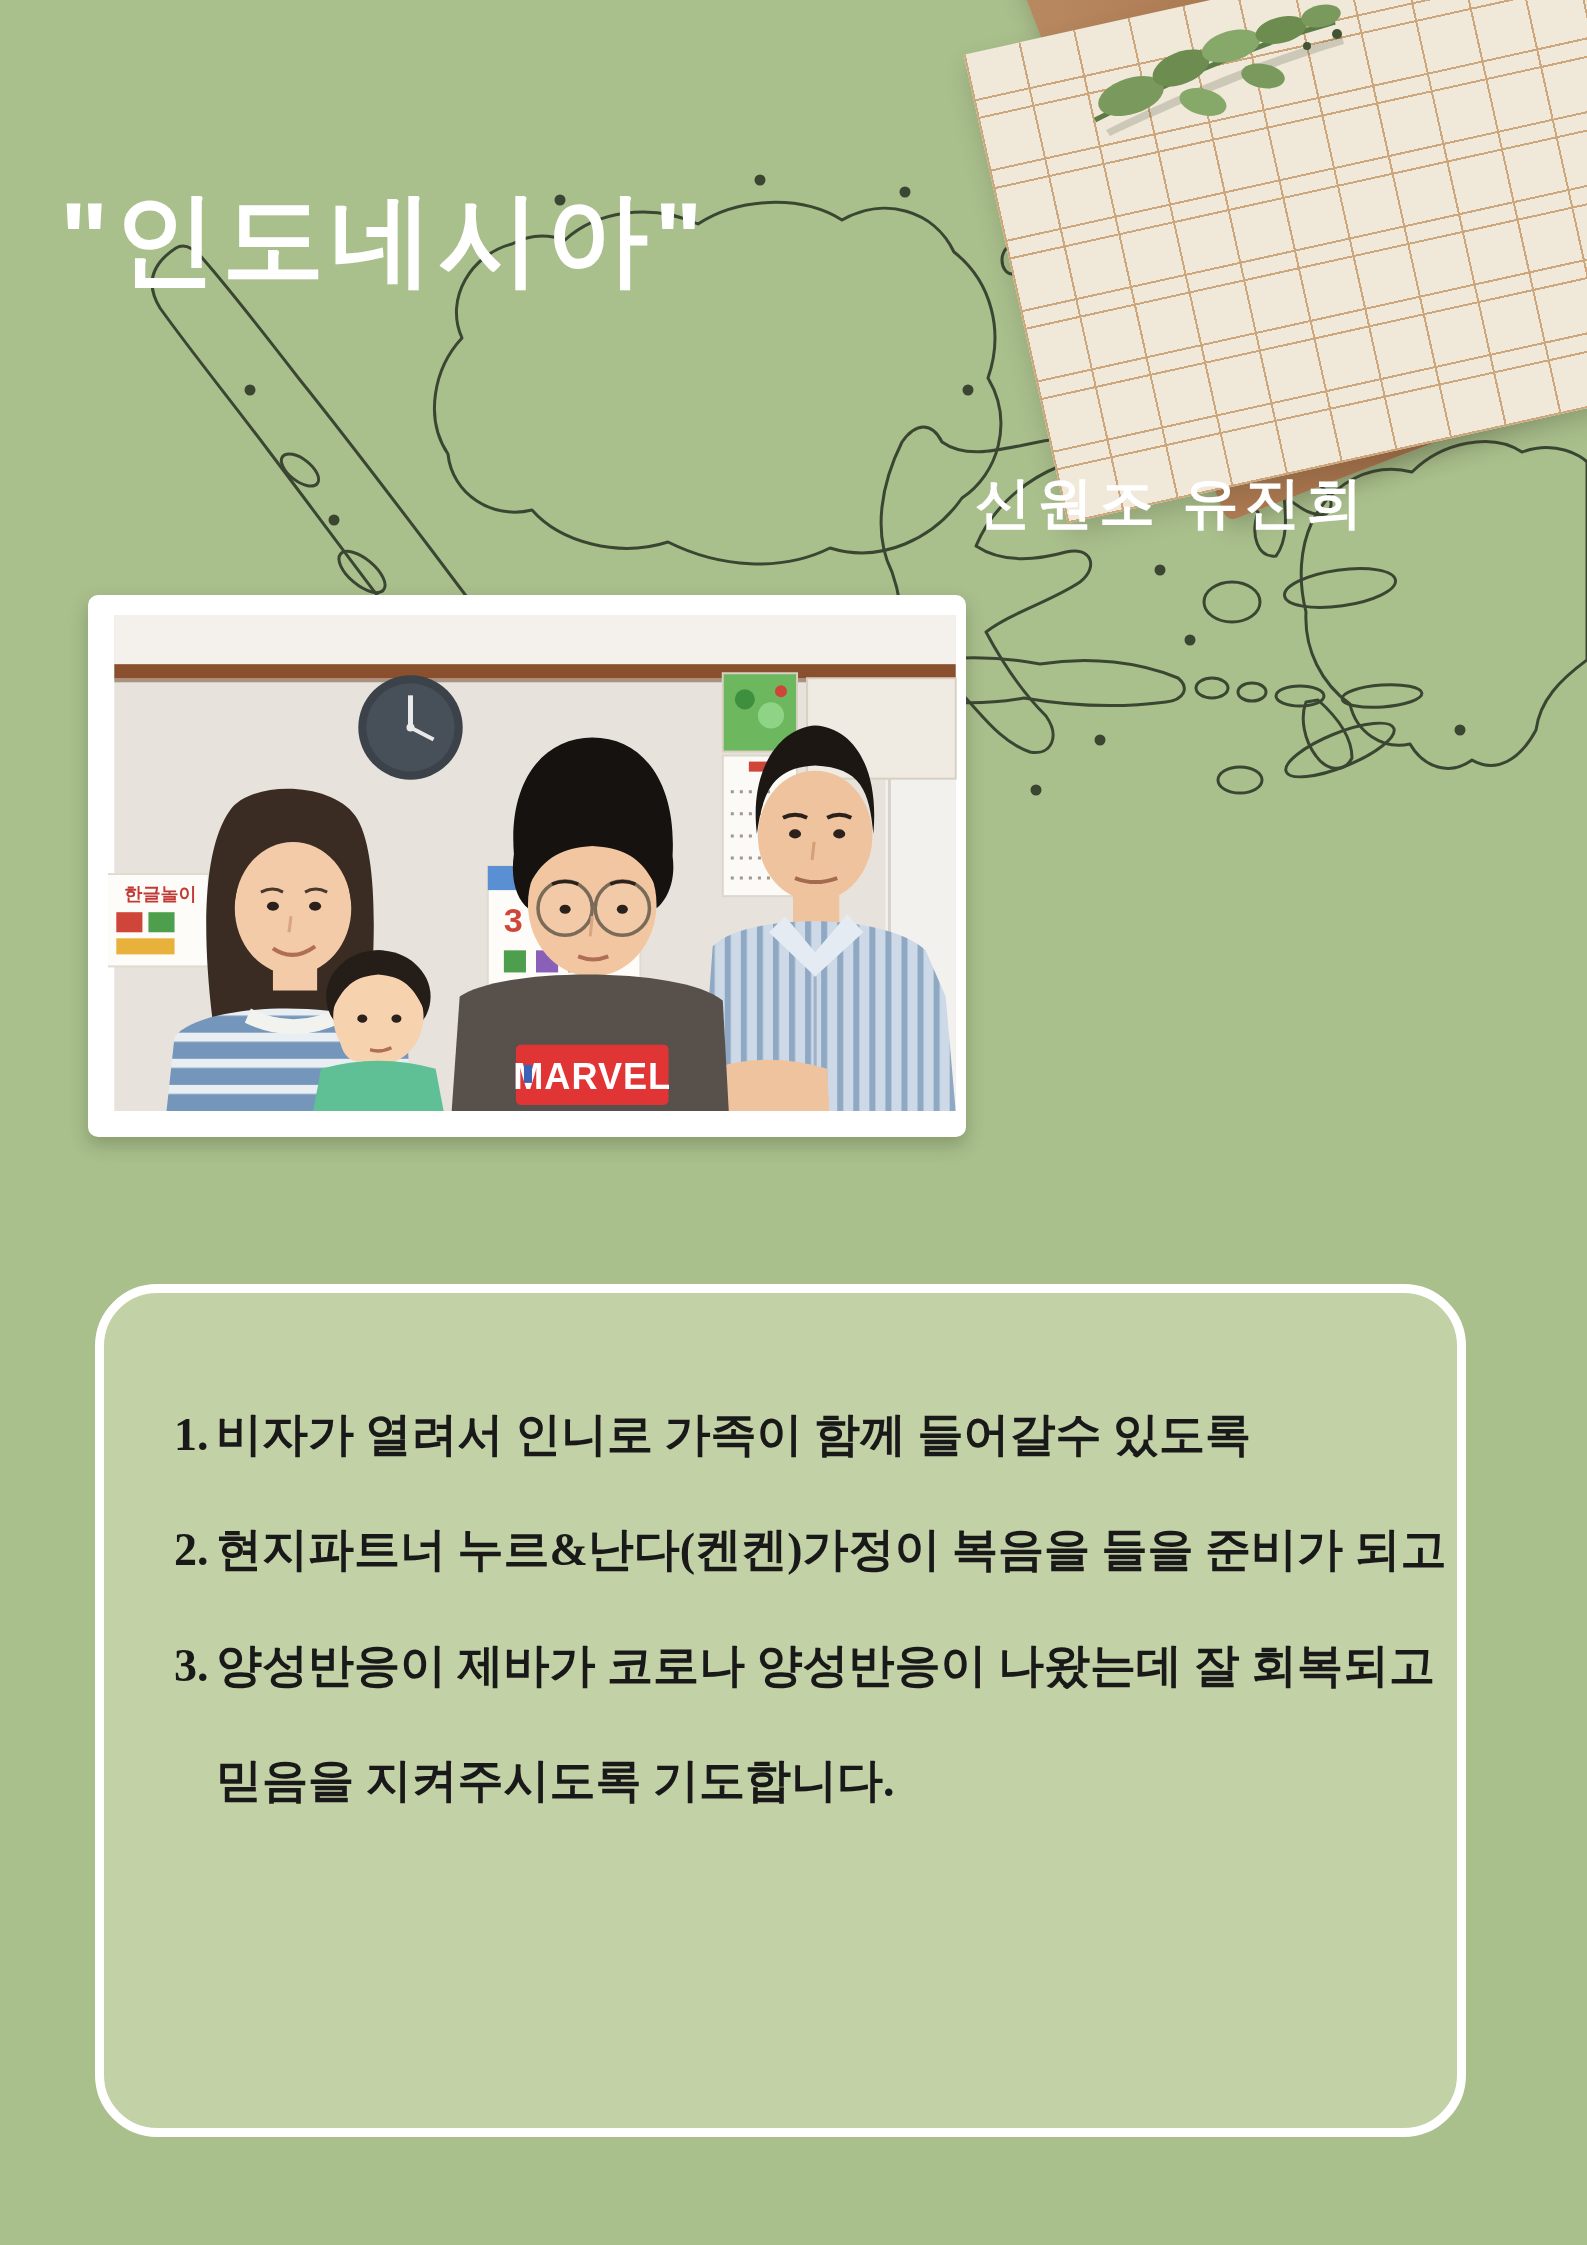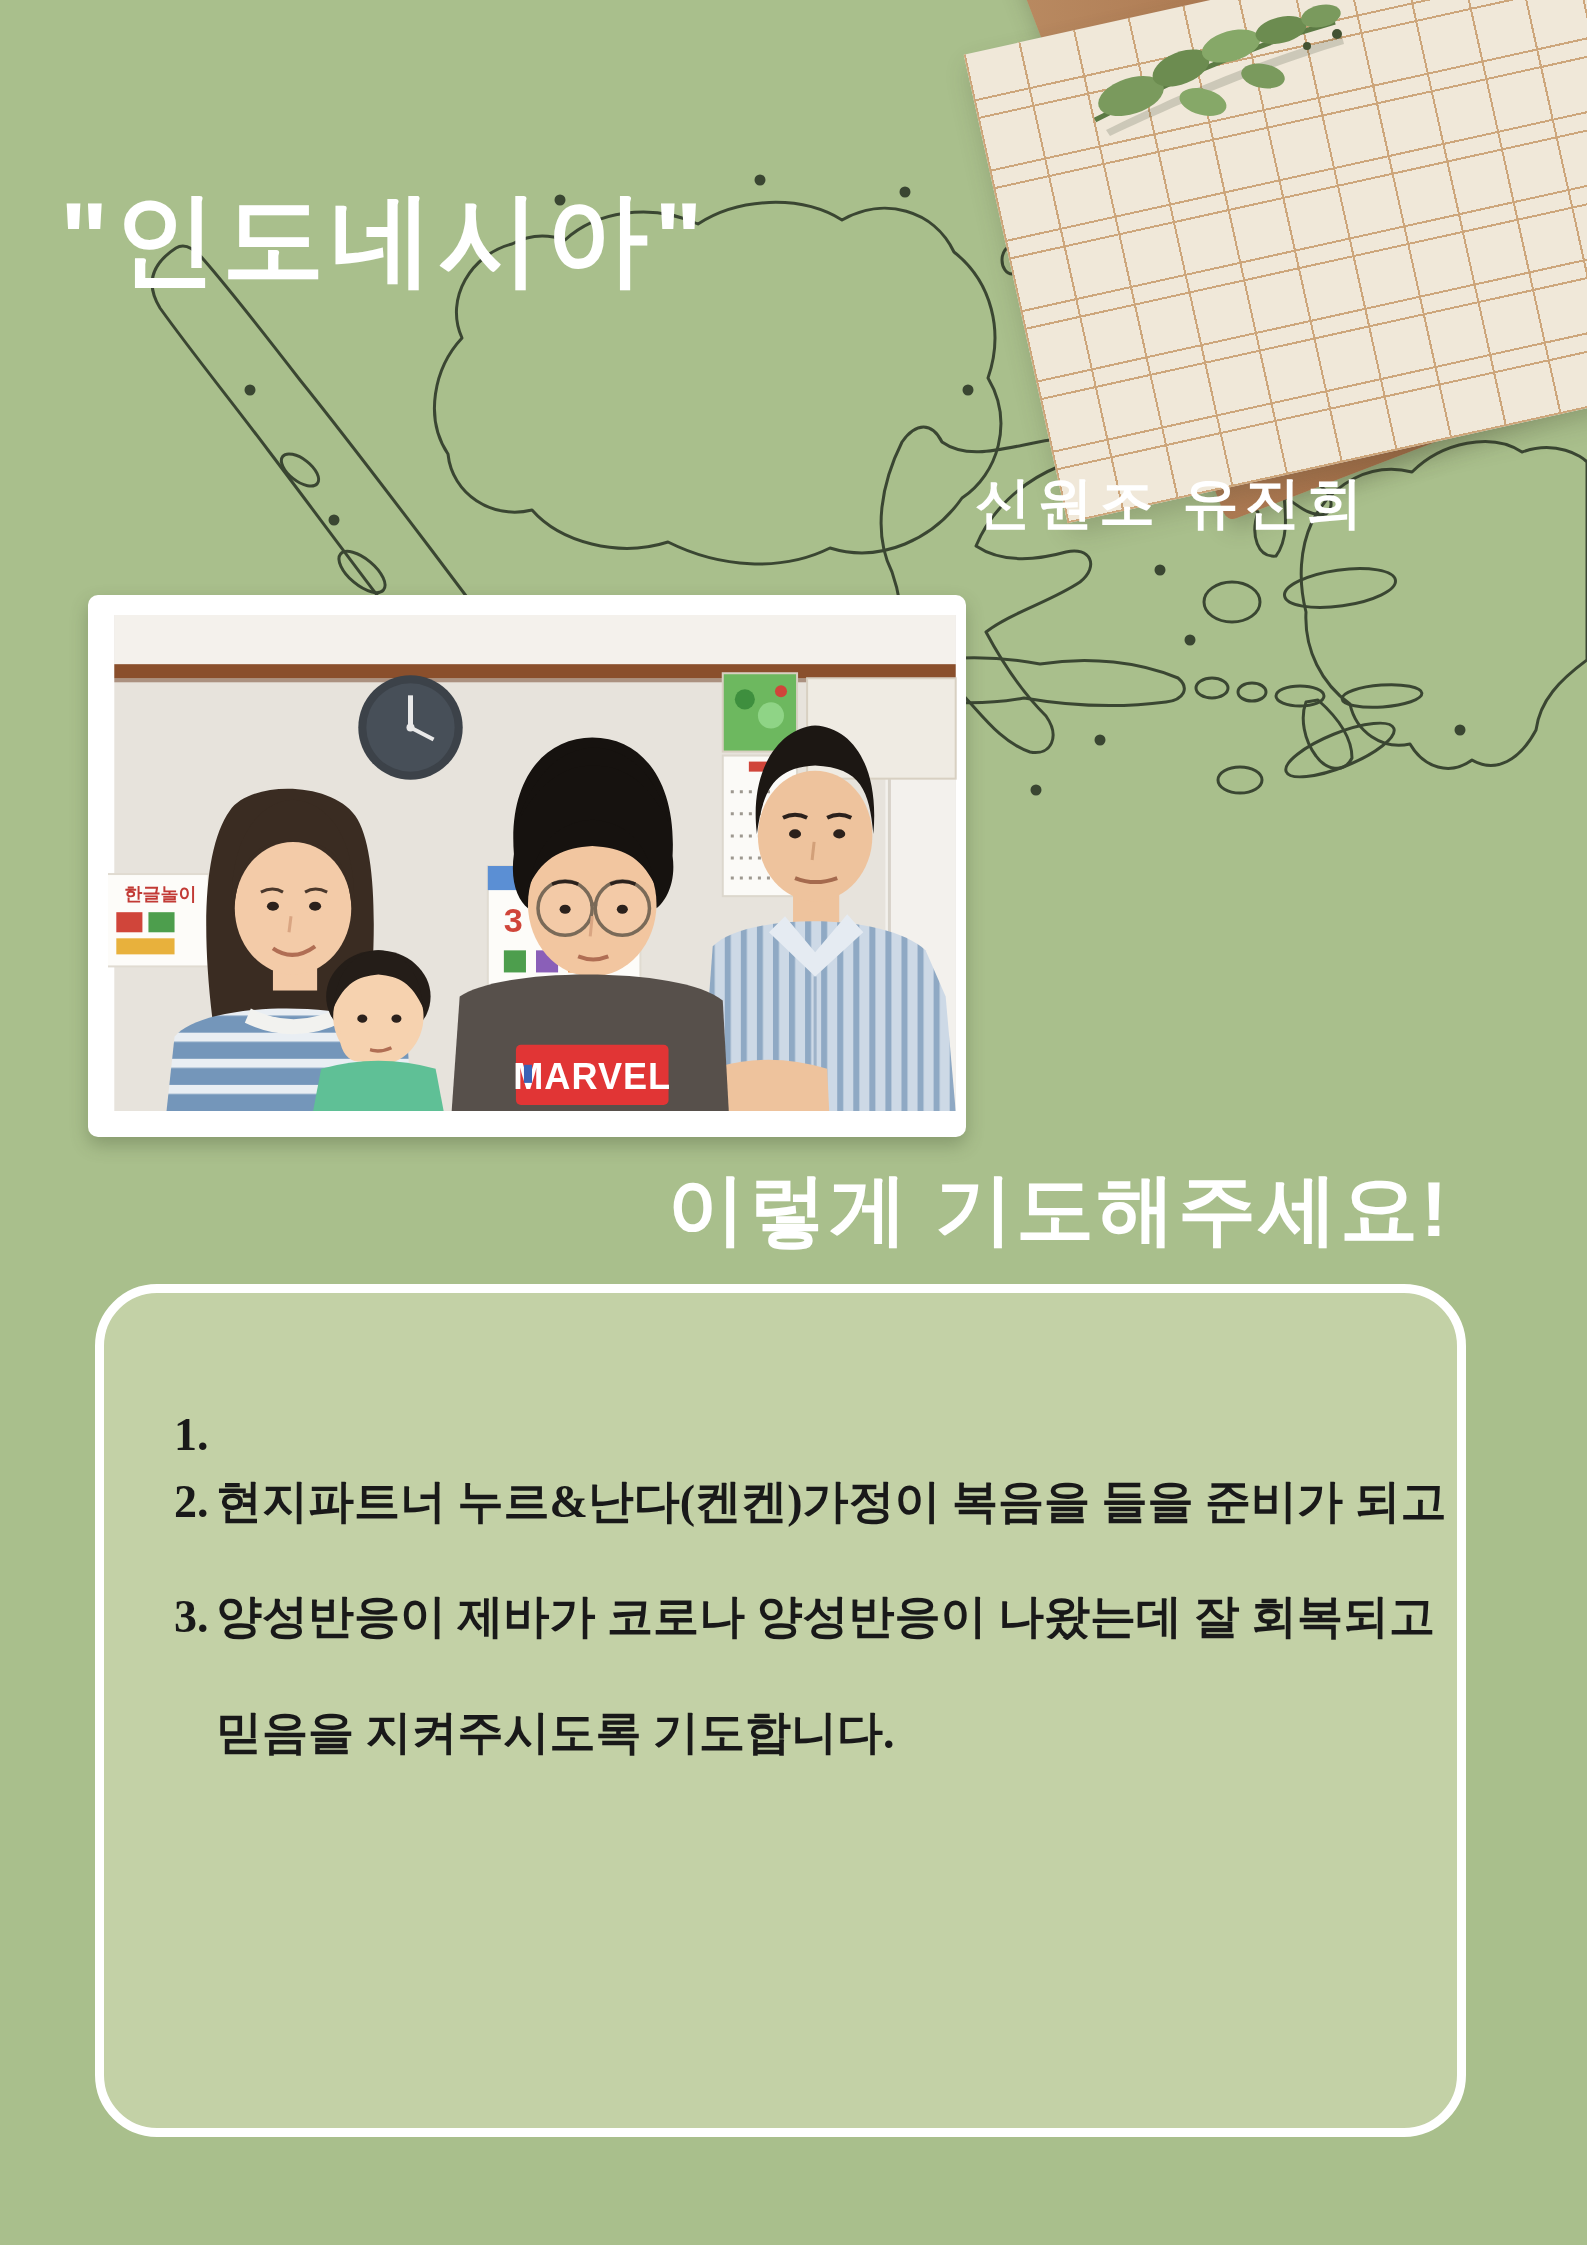--- a/index.html
+++ b/index.html
@@ -245,24 +245,23 @@
         <path d="M218,392 C222,352 240,336 263,334 C288,336 304,354 308,392 C296,366 284,360 263,358 C242,360 230,366 218,392 Z" fill="#241d18"></path>
         <ellipse cx="247" cy="402" rx="5" ry="4" fill="#2b211c"></ellipse>
         <ellipse cx="281" cy="402" rx="5" ry="4" fill="#2b211c"></ellipse>
         <path d="M252,432 Q263,437 276,431" stroke="#b06e54" stroke-width="3.5" fill="none"></path>
         <ellipse cx="240" cy="424" rx="15" ry="21" fill="#f6d2af" transform="rotate(-14 240 424)"></ellipse>
         <path d="M206,452 Q263,436 320,452 L328,494 L198,494 Z" fill="#5fc096"></path>
       </g>
     </svg>
   </div>
 
-  <div class="hand heading">이렇게 기도해주세요!</div>
 
   <div class="panel">
     <div class="prayer-list">
-        <div class="prayer-line"><span class="num">1.</span></div>
+        <div class="prayer-line"><span class="num">1.</span><span>비자가 열려서 인니로 가족이 함께 들어갈수 있도록</span></div>
         <div class="prayer-line"><span class="num">2.</span><span>현지파트너 누르&amp;난다(켄켄)가정이 복음을 들을 준비가 되고</span></div>
         <div class="prayer-line"><span class="num">3.</span><span>양성반응이 제바가 코로나 양성반응이 나왔는데 잘 회복되고</span></div>
         <div class="prayer-line"><span class="num"></span><span>믿음을 지켜주시도록 기도합니다.</span></div>
       </div>
   </div>
 
 </div>
 
 </body></html>

